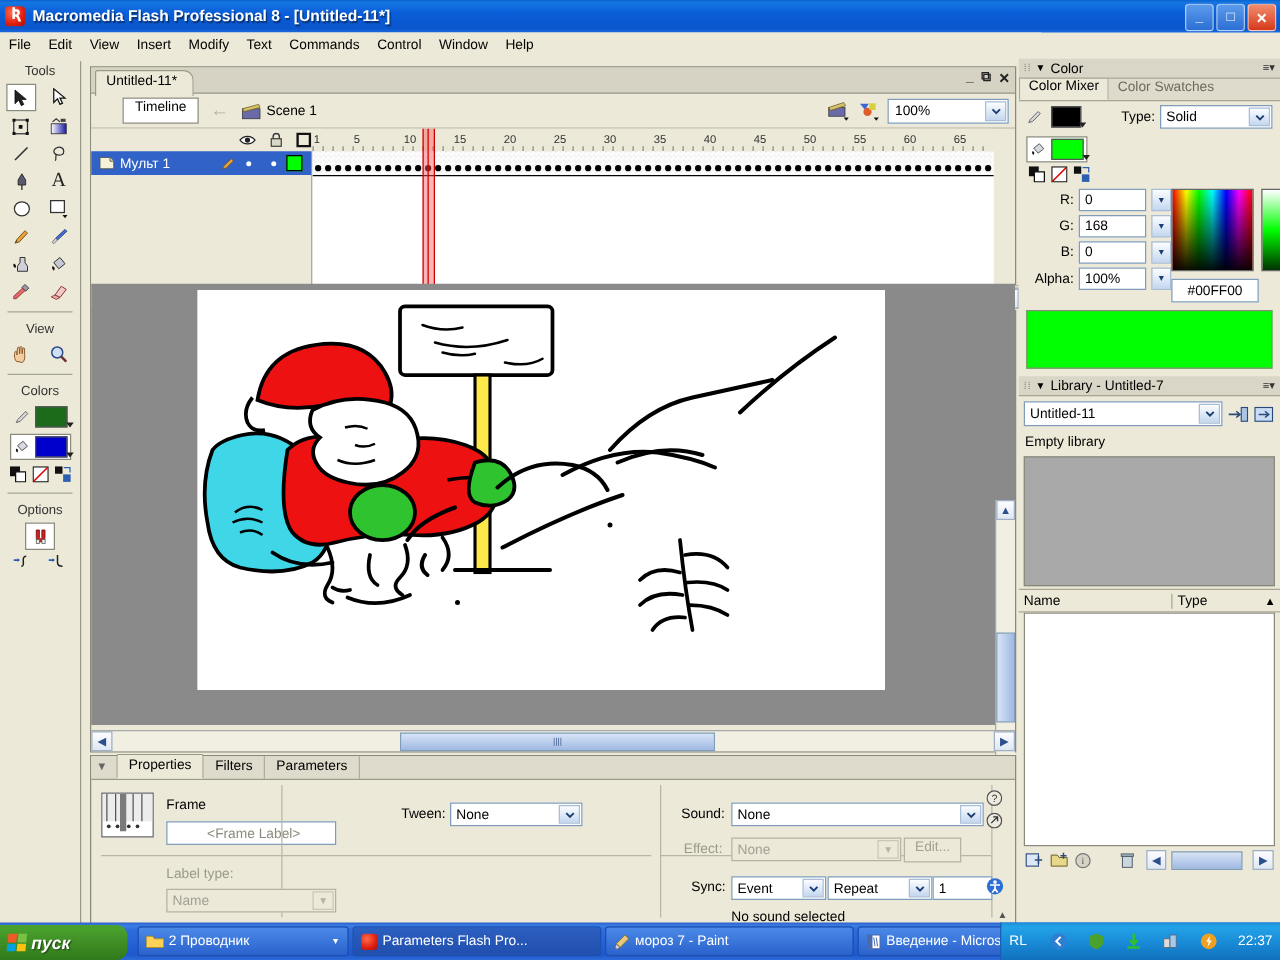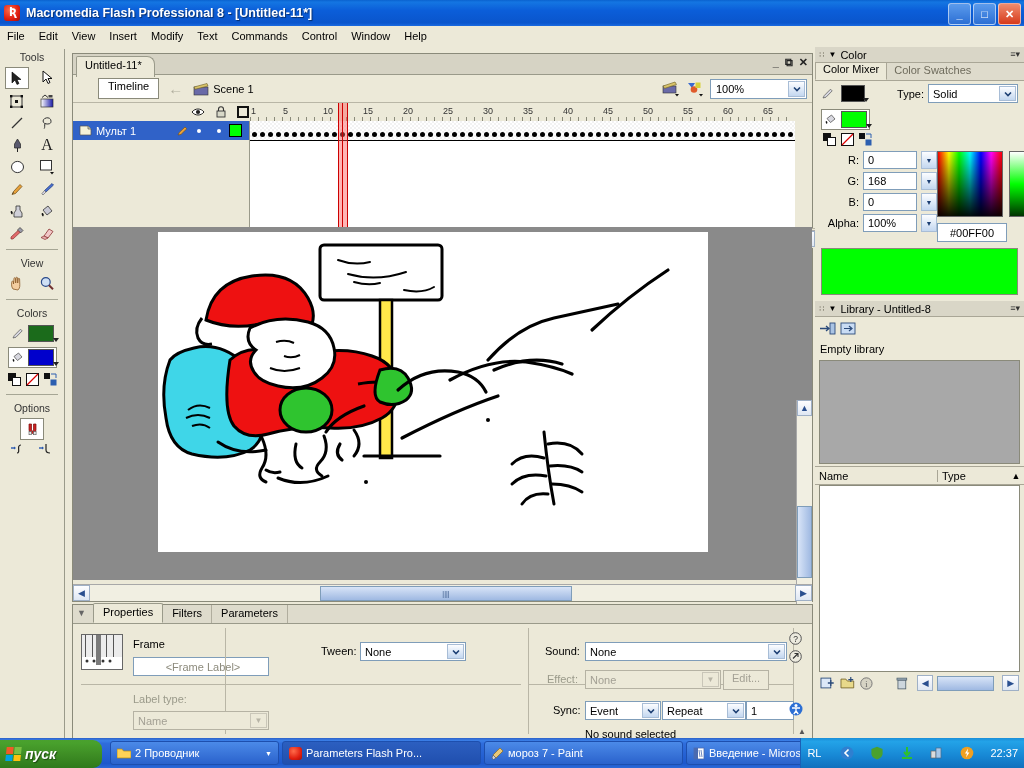--- a/index.html
+++ b/index.html
@@ -1034,24 +1034,32 @@
         </div>
         <div class="hexfld" style="margin-top:6px;">#00FF00</div>
       </div>
     </div>
 
     <div class="preview"></div>
 
     <div class="pnl-title" style="margin-top:4px;">
       <span class="grip">⁞⁞</span>
       <span class="caret">▼</span>
-      <span>Library - Untitled-8</span>
+      <span>Library - Untitled-7</span>
       <span class="pnl-menu">≡▾</span>
     </div>
     <div style="display:flex;align-items:center;gap:4px;padding:4px 4px;">
+      <div class="libdd" style="flex:1;">
+        <span>Untitled-11</span>
+        <span class="dd" style="position:absolute;right:1px;top:1px;width:15px;height:14px;background:linear-gradient(180deg,#fcfdff,#c3d7f0);border:1px solid #a8bdd6;display:flex;align-items:center;justify-content:center;">
+          <svg width="8" height="6" viewBox="0 0 8 6">
+              <path d="M1 1.5 L4 4.5 L7 1.5" fill="none" stroke="#1c3f73" stroke-width="1.6"></path>
+            </svg>
+        </span>
+      </div>
       <svg width="17" height="15" viewBox="0 0 17 15">
         <path d="M1 7.5 L9 7.5 M7 5 L10 7.5 L7 10" fill="none" stroke="#2a4a7a" stroke-width="1.3"></path>
         <rect x="11" y="2" width="5" height="11" fill="#aac4e4" stroke="#2a4a7a" stroke-width=".9"></rect>
       </svg>
       <svg width="17" height="15" viewBox="0 0 17 15">
         <rect x="1" y="2" width="14" height="11" fill="#c9dcf4" stroke="#2a4a7a" stroke-width=".9"></rect>
         <path d="M4 7.5 L11 7.5 M9 5 L12 7.5 L9 10" fill="none" stroke="#2a4a7a" stroke-width="1.2"></path>
       </svg>
     </div>
     <div class="libempty">Empty library</div>

